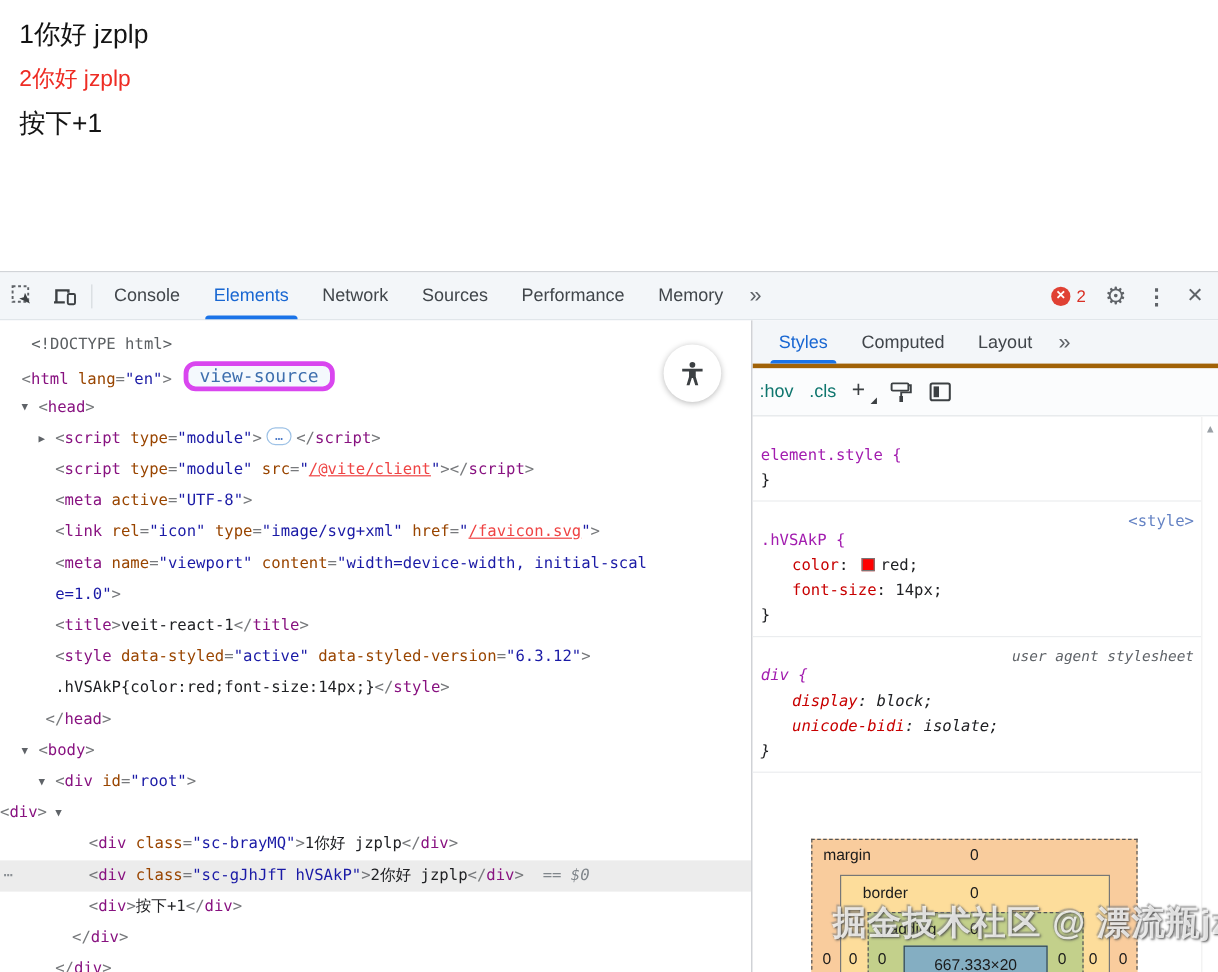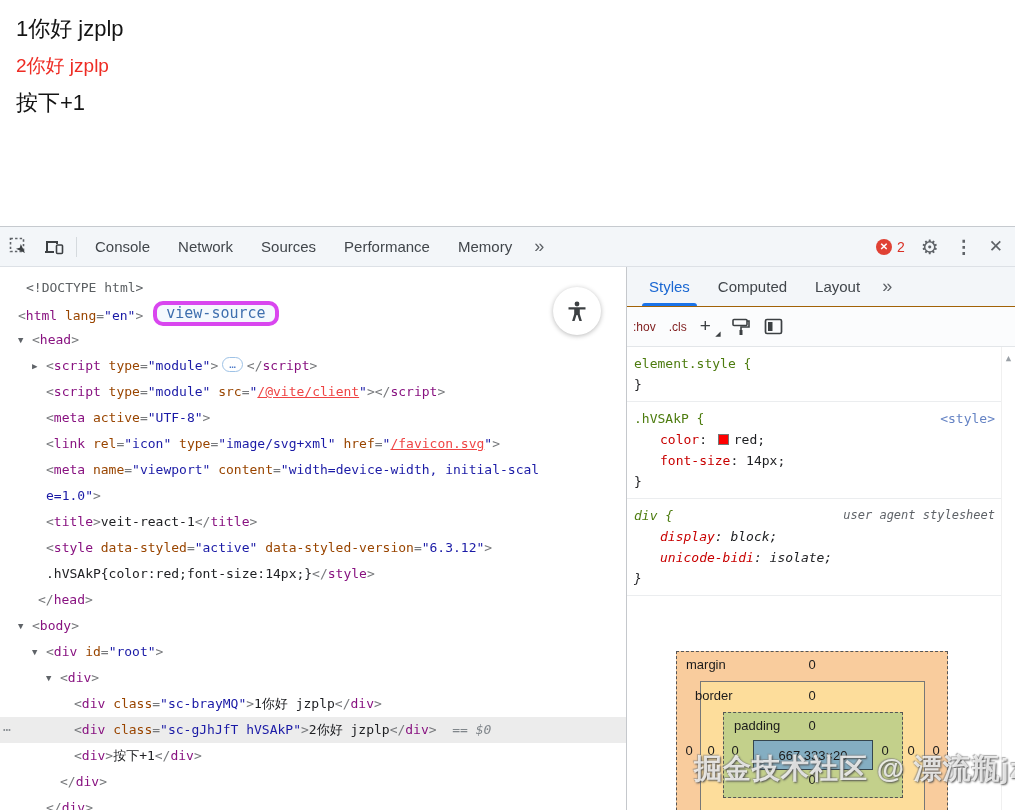--- a/index.html
+++ b/index.html
@@ -62,42 +62,42 @@
     border-radius:9px; background:#fff; color:#4a78c8; font-size:11px; line-height:13px;
     vertical-align:2px; cursor:pointer; }
 
   
   .a11y-fab { position:absolute; left:553px; top:287px; width:48px; height:48px; z-index:30;
     border-radius:50%; background:#fff; box-shadow:0 1px 5px rgba(0,0,0,.28);
     display:flex; align-items:center; justify-content:center; }
 
   
   .styles-panel { flex:1; display:flex; flex-direction:column; min-width:0; background:#fff; }
-  .side-tabs { height:40px; background:#f3f6f9; border-bottom:1px solid #a16207;
+  .side-tabs { height:40px; background:#f3f6f9; border-bottom:4px solid #a16207;
     display:flex; align-items:stretch; padding-left:8px; flex:0 0 auto; }
   .filter-row { height:40px; background:#fbfcfd; border-bottom:1px solid #e3e6e9;
     display:flex; align-items:center; padding:0 6px; gap:13px; flex:0 0 auto; }
   .filter-pill { flex:0 0 auto; width:143px; height:26px; border-radius:13px; background:#eef1f5;
     display:flex; align-items:center; padding:0 10px; gap:7px; }
   .filter-pill input { border:0; outline:0; background:transparent; width:90px;
     font-size:14px; color:#3c4043; font-family:"Liberation Sans",sans-serif; }
   .filter-pill input::placeholder { color:#5f6368; opacity:1; }
-  .tog { font-size:12px; color:#7f1d1d; cursor:pointer; }
+  .tog { font-size:15px; color:#0f766e; cursor:pointer; }
   .plus-wrap { position:relative; width:18px; height:18px; cursor:pointer; }
   .plus-wrap .plus { font-size:19px; color:#3c4043; line-height:16px; }
   .plus-wrap .corner { position:absolute; right:-3px; bottom:-2px; font-size:7px; color:#3c4043; }
 
   .styles-scroll { flex:1; position:relative; overflow:hidden;
     font-family:"DejaVu Sans Mono","Liberation Mono",monospace; font-size:13px; color:#202124; }
   .scrollbar { position:absolute; right:0; top:0; bottom:0; width:14px; background:#fff;
     border-left:1px solid #f0f0f0; z-index:5; }
   .scrollbar .up { display:block; text-align:center; margin-top:6px; font-size:9px; color:#9aa0a6; }
   .css-sec { padding:6px 20px 6px 7px; border-bottom:1px solid #ebedef; line-height:21px; }
   .css-line { display:flex; }
-  .css-sel { color:#4d7c0f; }
+  .css-sel { color:#a21caf;margin-top:16px; }
   .css-src { margin-left:auto; font-size:12px; color:#5f6368; white-space:nowrap; }
   .css-src.link { color:#6583c4; cursor:pointer; font-size:13px; }
   .css-prop { padding-left:26px; }
   .css-name { color:#c80000; }
   .css-val { color:#202124; }
   .css-sec.ua, .css-sec.ua .css-name, .css-sec.ua .css-val, .css-sec.ua .css-src { font-style:italic; }
   .swatch { display:inline-block; width:11px; height:11px; border:1px solid #767676;
     margin:0 5px 0 3px; vertical-align:-1px; cursor:pointer; }
 
   
@@ -137,20 +137,21 @@
     </div>
     <div class="tool-btn">
       <svg width="20" height="18" viewBox="0 0 20 18">
         <path d="M2 3 h12 v3 h-2 V5 H4 v8 h6 v2 H1 v-2 h1 Z" fill="#3c4043"></path>
         <rect x="12.5" y="7" width="6" height="8.5" rx="1" fill="none" stroke="#3c4043" stroke-width="1.6"></rect>
       </svg>
     </div>
     <div class="vdiv"></div>
     <div class="dt-tabs">
         <div class="dt-tab">Console</div>
+        <div class="dt-tab active">Elements</div>
         <div class="dt-tab">Network</div>
         <div class="dt-tab">Sources</div>
         <div class="dt-tab">Performance</div>
         <div class="dt-tab">Memory</div>
       </div>
     <div class="more-tabs">»</div>
     <div class="tb-right">
       <div class="err-badge">
         <span class="err-circle">✕</span>
         <span class="err-num">2</span>
@@ -172,21 +173,21 @@
         <div class="tree-row"><span class="tree-inner" style="padding-left: 46px;"><span class="tk-b">&lt;</span><span class="tk-tag">meta</span><span class="tk-attr"> active</span><span class="tk-b">=</span><span class="tk-str">"UTF-8"</span><span class="tk-b">&gt;</span></span></div>
         <div class="tree-row"><span class="tree-inner" style="padding-left: 46px;"><span class="tk-b">&lt;</span><span class="tk-tag">link</span><span class="tk-attr"> rel</span><span class="tk-b">=</span><span class="tk-str">"icon"</span><span class="tk-attr"> type</span><span class="tk-b">=</span><span class="tk-str">"image/svg+xml"</span><span class="tk-attr"> href</span><span class="tk-b">=</span><span class="tk-str">"</span><span class="tk-link">/favicon.svg</span><span class="tk-str">"</span><span class="tk-b">&gt;</span></span></div>
         <div class="tree-row"><span class="tree-inner" style="padding-left: 46px;"><span class="tk-b">&lt;</span><span class="tk-tag">meta</span><span class="tk-attr"> name</span><span class="tk-b">=</span><span class="tk-str">"viewport"</span><span class="tk-attr"> content</span><span class="tk-b">=</span><span class="tk-str">"width=device-width, initial-scal</span></span></div>
         <div class="tree-row"><span class="tree-inner" style="padding-left: 46px;"><span class="tk-str">e=1.0"</span><span class="tk-b">&gt;</span></span></div>
         <div class="tree-row"><span class="tree-inner" style="padding-left: 46px;"><span class="tk-b">&lt;</span><span class="tk-tag">title</span><span class="tk-b">&gt;</span><span class="tk-text">veit-react-1</span><span class="tk-b">&lt;/</span><span class="tk-tag">title</span><span class="tk-b">&gt;</span></span></div>
         <div class="tree-row"><span class="tree-inner" style="padding-left: 46px;"><span class="tk-b">&lt;</span><span class="tk-tag">style</span><span class="tk-attr"> data-styled</span><span class="tk-b">=</span><span class="tk-str">"active"</span><span class="tk-attr"> data-styled-version</span><span class="tk-b">=</span><span class="tk-str">"6.3.12"</span><span class="tk-b">&gt;</span></span></div>
         <div class="tree-row"><span class="tree-inner" style="padding-left: 46px;"><span class="tk-text">.hVSAkP{color:red;font-size:14px;}</span><span class="tk-b">&lt;/</span><span class="tk-tag">style</span><span class="tk-b">&gt;</span></span></div>
         <div class="tree-row"><span class="tree-inner" style="padding-left: 38px;"><span class="tk-b">&lt;/</span><span class="tk-tag">head</span><span class="tk-b">&gt;</span></span></div>
         <div class="tree-row"><span class="tw" style="left: 18px;">▼</span><span class="tree-inner" style="padding-left: 32px;"><span class="tk-b">&lt;</span><span class="tk-tag">body</span><span class="tk-b">&gt;</span></span></div>
         <div class="tree-row"><span class="tw" style="left: 32px;">▼</span><span class="tree-inner" style="padding-left: 46px;"><span class="tk-b">&lt;</span><span class="tk-tag">div</span><span class="tk-attr"> id</span><span class="tk-b">=</span><span class="tk-str">"root"</span><span class="tk-b">&gt;</span></span></div>
-        <div class="tree-row"><span class="tw" style="left: 46px;">▼</span><span class="tree-inner" style="padding-left: 60px;"><span class="tk-b">&lt;</span><span class="tk-tag">div</span><span class="tk-b">&gt;</span></span></div>
+        <div class="tree-row"><span class="tw" style="left: 46px;">▼</span><span class="tree-inner" style=""><span class="tk-b">&lt;</span><span class="tk-tag">div</span><span class="tk-b">&gt;</span></span></div>
         <div class="tree-row"><span class="tree-inner" style="padding-left: 74px;"><span class="tk-b">&lt;</span><span class="tk-tag">div</span><span class="tk-attr"> class</span><span class="tk-b">=</span><span class="tk-str">"sc-brayMQ"</span><span class="tk-b">&gt;</span><span class="tk-text">1你好 jzplp</span><span class="tk-b">&lt;/</span><span class="tk-tag">div</span><span class="tk-b">&gt;</span></span></div>
         <div class="tree-row selected"><span class="gutter-dots">⋯</span><span class="tree-inner" style="padding-left: 74px;"><span class="tk-b">&lt;</span><span class="tk-tag">div</span><span class="tk-attr"> class</span><span class="tk-b">=</span><span class="tk-str">"sc-gJhJfT hVSAkP"</span><span class="tk-b">&gt;</span><span class="tk-text">2你好 jzplp</span><span class="tk-b">&lt;/</span><span class="tk-tag">div</span><span class="tk-b">&gt;</span><span class="tk-eq">  == $0</span></span></div>
         <div class="tree-row"><span class="tree-inner" style="padding-left: 74px;"><span class="tk-b">&lt;</span><span class="tk-tag">div</span><span class="tk-b">&gt;</span><span class="tk-text">按下+1</span><span class="tk-b">&lt;/</span><span class="tk-tag">div</span><span class="tk-b">&gt;</span></span></div>
         <div class="tree-row"><span class="tree-inner" style="padding-left: 60px;"><span class="tk-b">&lt;/</span><span class="tk-tag">div</span><span class="tk-b">&gt;</span></span></div>
         <div class="tree-row"><span class="tree-inner" style="padding-left: 46px;"><span class="tk-b">&lt;/</span><span class="tk-tag">div</span><span class="tk-b">&gt;</span></span></div>
       </div>
 
     <div class="styles-panel">
       <div class="side-tabs">
           <div class="dt-tab active">Styles</div>
@@ -241,21 +242,21 @@
           </div>
 
         <div class="box-model">
           <div class="bm bm-margin" style="background: rgb(249, 204, 157);"></div>
           <div class="bm bm-border" style="background: rgb(253, 221, 155);"></div>
           <div class="bm bm-padding" style="background: rgb(195, 208, 139);"></div>
           <div class="bm bm-content" style="background: rgb(132, 174, 194);">
             <span>667.333×20</span>
           </div>
           <span class="bm-lbl" style="left:59px;top:6px;">margin</span>
-          <span class="bm-lbl" style="left:68px;top:37px;">border</span>
+          <span class="bm-lbl" style="left:92px;top:37px;">border</span>
           <span class="bm-lbl" style="left:107px;top:67px;">padding</span>
           <span class="bm-val" style="left:176px;top:6px;">0</span>
           <span class="bm-val" style="left:176px;top:37px;">0</span>
           <span class="bm-val" style="left:176px;top:67px;">0</span>
           <span class="bm-val" style="left:53px;top:92px;">0</span>
           <span class="bm-val" style="left:75px;top:92px;">0</span>
           <span class="bm-val" style="left:99px;top:92px;">0</span>
           <span class="bm-val" style="left:249px;top:92px;">0</span>
           <span class="bm-val" style="left:275px;top:92px;">0</span>
           <span class="bm-val" style="left:300px;top:92px;">0</span>

